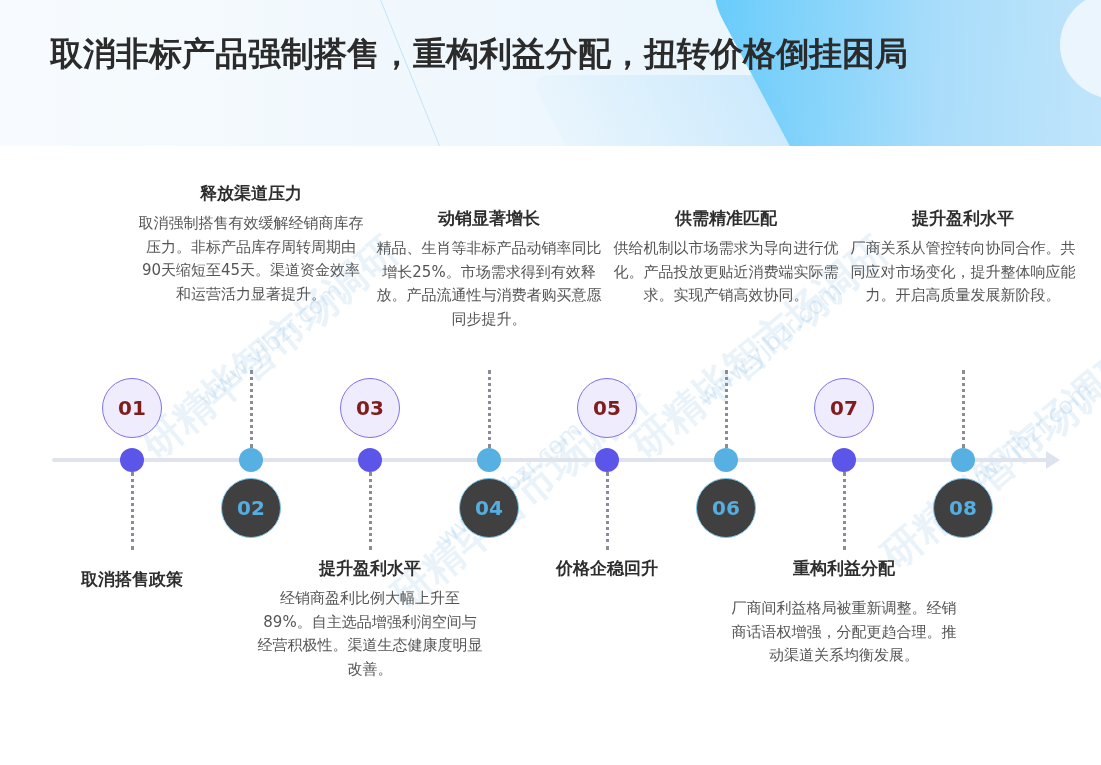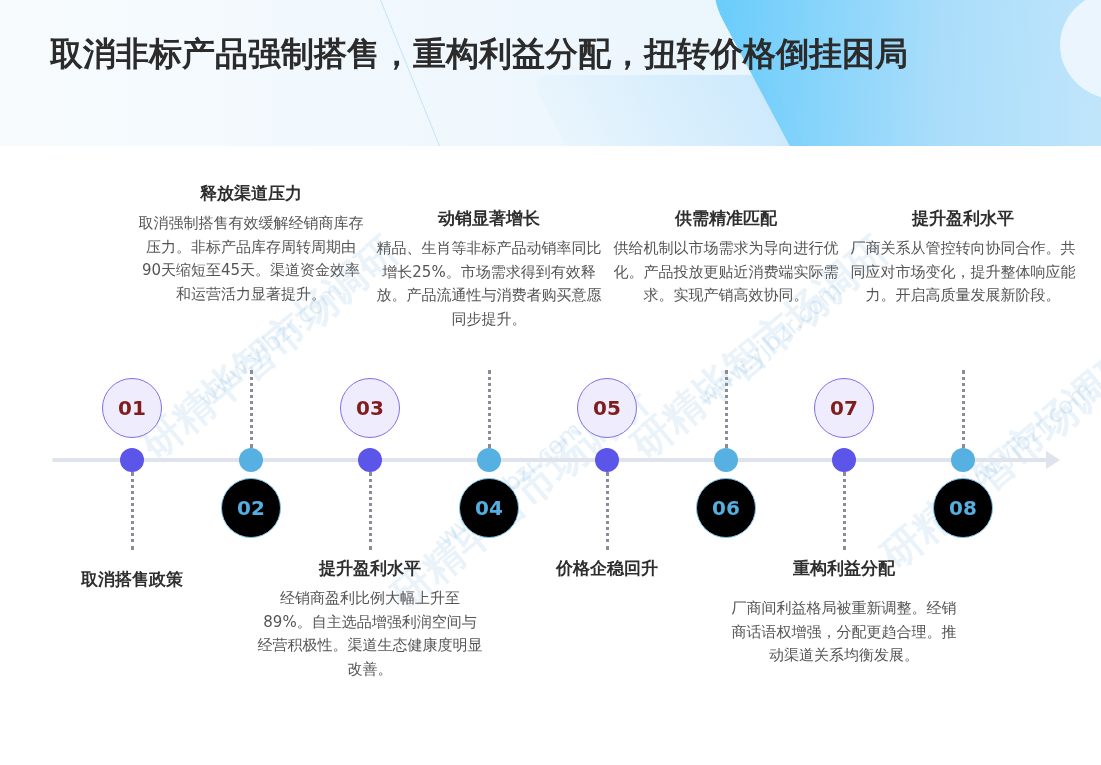--- a/index.html
+++ b/index.html
@@ -54,21 +54,21 @@
   .node { position: absolute; width: 24px; height: 24px; border-radius: 50%; }
   .node.purple { background: #5b55ea; }
   .node.blue { background: #57b0e2; }
 
   .badge {
     position: absolute; width: 60px; height: 60px; border-radius: 50%;
     display: flex; align-items: center; justify-content: center;
     font-weight: bold; font-size: 20px;
   }
   .badge.purple { background: #efedfd; border: 1.5px solid #7c72e8; color: #7f1d1d; }
-  .badge.blue { background: #000000; border: 1.5px solid #7ec3ea; color: #55ade0; }
+  .badge.blue { background: #404040; border: 1.5px solid #7ec3ea; color: #55ade0; }
 
   .dash {
     position: absolute; width: 0; border-left: 3px dotted #8a8d99;
   }
 
   .card { position: absolute; width: 236px; text-align: center; }
   .card-title {
     font-weight: bold; font-size: 17px; color: #2e2e2e; line-height: 26px;
     width: 110px; margin: 0 auto;
   }

